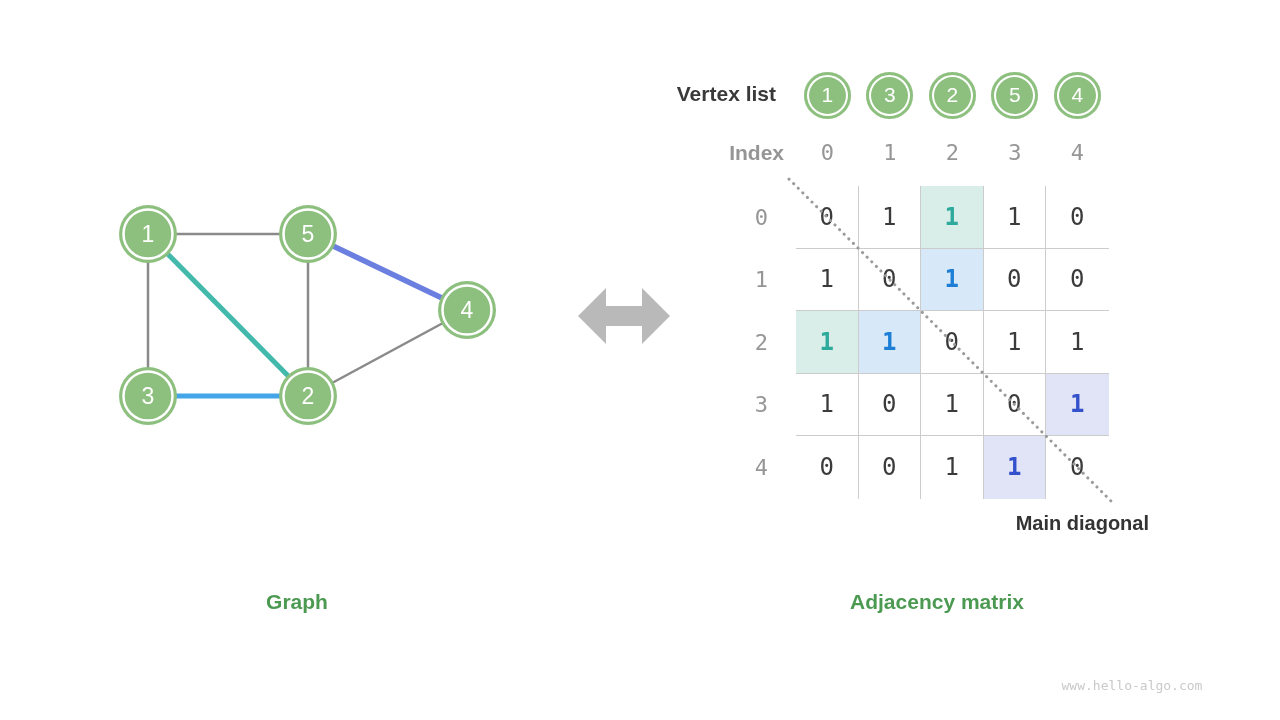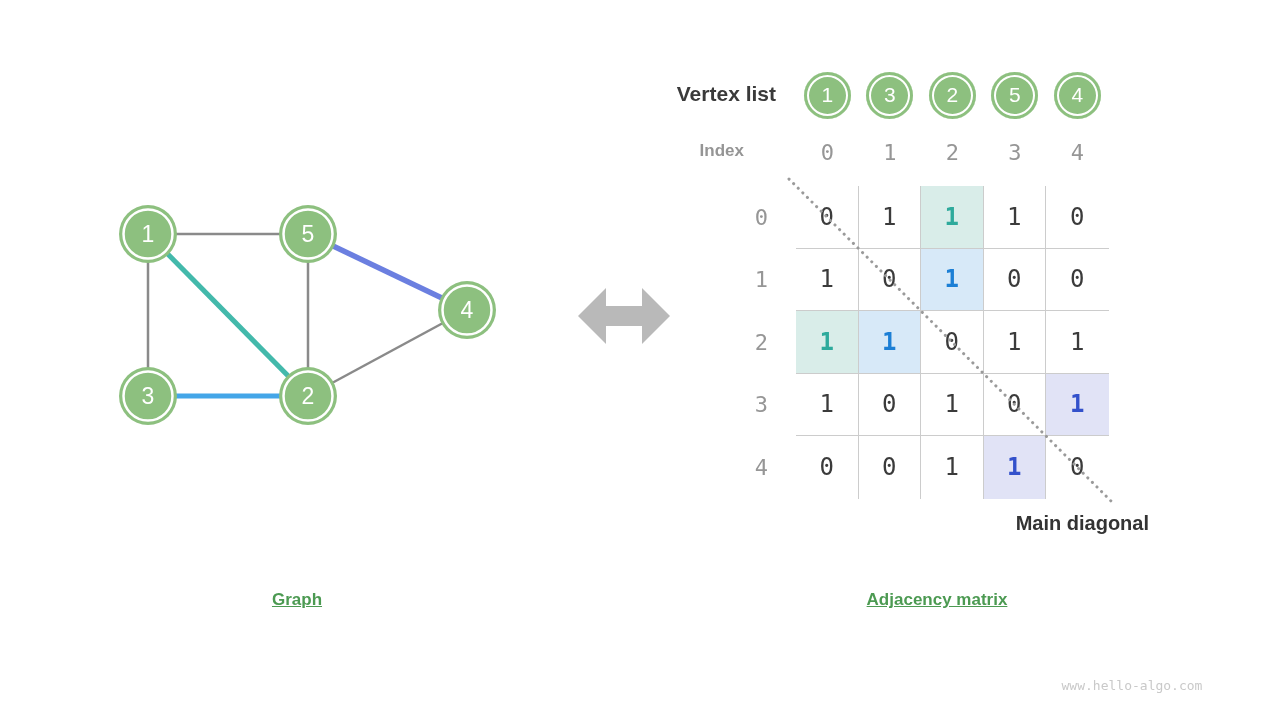--- a/index.html
+++ b/index.html
@@ -2,21 +2,21 @@
 <html><head>
 <meta charset="utf-8">
 <style>
   html,body{margin:0;padding:0;background:#fff;}
   .page{position:relative;width:1280px;height:720px;background:#ffffff;overflow:hidden;
         font-family:"Liberation Sans",sans-serif;}
 
   
   .hdr-label{position:absolute;width:180px;text-align:right;font-weight:bold;}
   .vertex-list-label{left:596px;top:82px;font-size:21px;color:#3a3a3a;}
-  .index-label{left:564px;top:141px;font-size:17px;color:#959595;}
+  .index-label{left:604px;top:141px;font-size:21px;color:#959595;}
 
   
   .vertex-row{position:absolute;left:796px;top:70px;width:313px;height:50px;display:flex;}
   .vcell{width:62.5px;display:flex;align-items:center;justify-content:center;}
   .vcircle{width:47px;height:47px;border-radius:50%;background:#8dc07f;
            box-shadow:inset 0 0 0 3px #8dc07f, inset 0 0 0 5px #ffffff;
            display:flex;align-items:center;justify-content:center;
            color:#fff;font-size:21px;}
 
   
@@ -40,21 +40,21 @@
 
   
   .graph-svg{position:absolute;left:80px;top:170px;}
   .overlay-svg{position:absolute;left:0;top:0;pointer-events:none;}
 
   
   .main-diagonal-label{position:absolute;left:949px;top:512px;width:200px;text-align:right;
                        font-size:20px;font-weight:bold;color:#333333;}
 
   
-  .fig-title{position:absolute;top:590px;font-size:17px;font-weight:bold;color:#4c9a52;text-align:center;text-decoration:underline;}
+  .fig-title{position:absolute;top:590px;font-size:21px;font-weight:bold;color:#4c9a52;text-align:center;}
   .graph-title{left:197px;width:200px;}
   .matrix-title{left:787px;width:300px;}
 
   
   .watermark{position:absolute;top:678px;left:1032px;width:200px;text-align:center;
              font-family:"DejaVu Sans Mono",monospace;font-size:13px;color:#c9c9c9;}
 </style>
 </head>
 <body>
 

